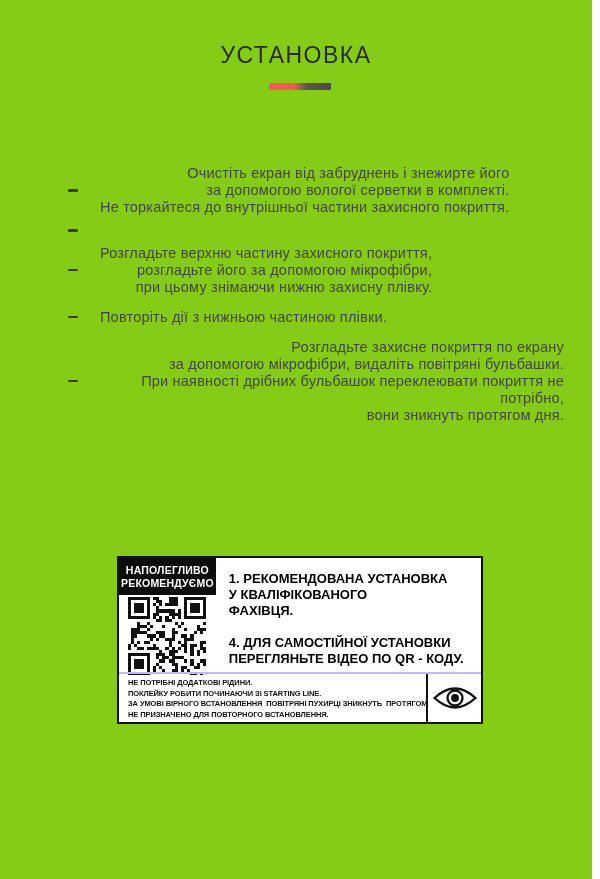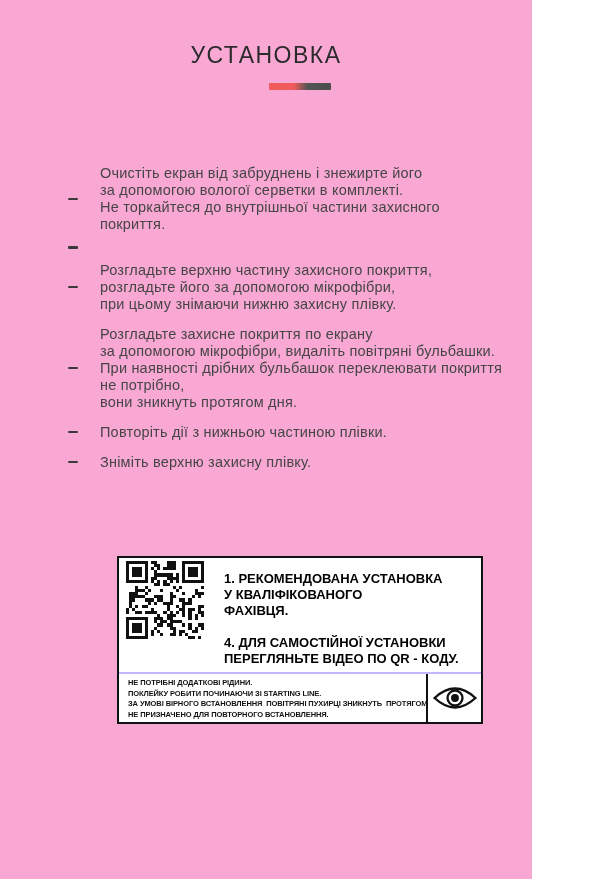--- a/index.html
+++ b/index.html
@@ -1,19 +1,19 @@
 <!DOCTYPE html>
 <html><head>
 <meta charset="utf-8">
 <style>
   html,body { margin:0; padding:0; background:#ffffff; }
   .page {
     position:relative;
-    width:532px; height:879px;
-    background:#f9a8d4;
+    width:592px; height:879px;
+    background:#84cc16;
     font-family:"Liberation Sans", sans-serif;
     overflow:hidden;
     text-decoration:underline;
   }
 
   
   .title {
     position:absolute; top:42px; left:0; right:0;
     margin:0;
     text-align:center;
@@ -27,21 +27,21 @@
     width:62px; height:7px;
     background:linear-gradient(90deg,#f15b5b 0%,#f15b5b 40%,#555555 62%,#4c4c4c 100%);
     border-radius:1px;
   }
 
   
   .steps {
     position:absolute; top:165px; left:68px; right:28px;
     margin:0; padding:0;
     list-style:none;
-    display:flex; flex-direction:column; gap:13px;
+    display:flex; flex-direction:column; gap:13px;text-align:right;
   }
   .step { display:flex; align-items:center; }
   .step-dash {
     flex:0 0 10px;
     width:10px; height:2.5px;
     background:#3a3a3a;
     margin-right:22px;
     border-radius:1px;
   }
   .step-text {
@@ -139,38 +139,36 @@
       <span class="step-dash"></span>
     </li>
     <li class="step">
       <span class="step-dash"></span>
       <p class="step-text">Розгладьте верхню частину захисного покриття,
 розгладьте його за допомогою мікрофібри,
 при цьому знімаючи нижню захисну плівку.</p>
     </li>
     <li class="step">
       <span class="step-dash"></span>
+      <p class="step-text">Повторіть дії з нижньою частиною плівки.</p>
+    </li>
+    <li class="step">
+      <span class="step-dash"></span>
       <p class="step-text">Розгладьте захисне покриття по екрану
 за допомогою мікрофібри, видаліть повітряні бульбашки.
 При наявності дрібних бульбашок переклеювати покриття не потрібно,
 вони зникнуть протягом дня.</p>
     </li>
-    <li class="step">
-      <span class="step-dash"></span>
-      <p class="step-text">Повторіть дії з нижньою частиною плівки.</p>
-    </li>
-    <li class="step">
-      <span class="step-dash"></span>
-      <p class="step-text">Зніміть верхню захисну плівку.</p>
-    </li>
   </ul>
 
   <div class="rec-box">
     <div class="rec-top">
       <div class="rec-left">
+        <div class="rec-badge">НАПОЛЕГЛИВО
+РЕКОМЕНДУЄМО</div>
         <div class="qr-wrap" id="qr">
             <svg viewBox="0 0 25 25" width="78" height="78" shape-rendering="crispEdges" fill="#111">
               <rect x="0" y="0" width="1" height="1"></rect>
               <rect x="1" y="0" width="1" height="1"></rect>
               <rect x="2" y="0" width="1" height="1"></rect>
               <rect x="3" y="0" width="1" height="1"></rect>
               <rect x="4" y="0" width="1" height="1"></rect>
               <rect x="5" y="0" width="1" height="1"></rect>
               <rect x="6" y="0" width="1" height="1"></rect>
               <rect x="8" y="0" width="1" height="1"></rect>

